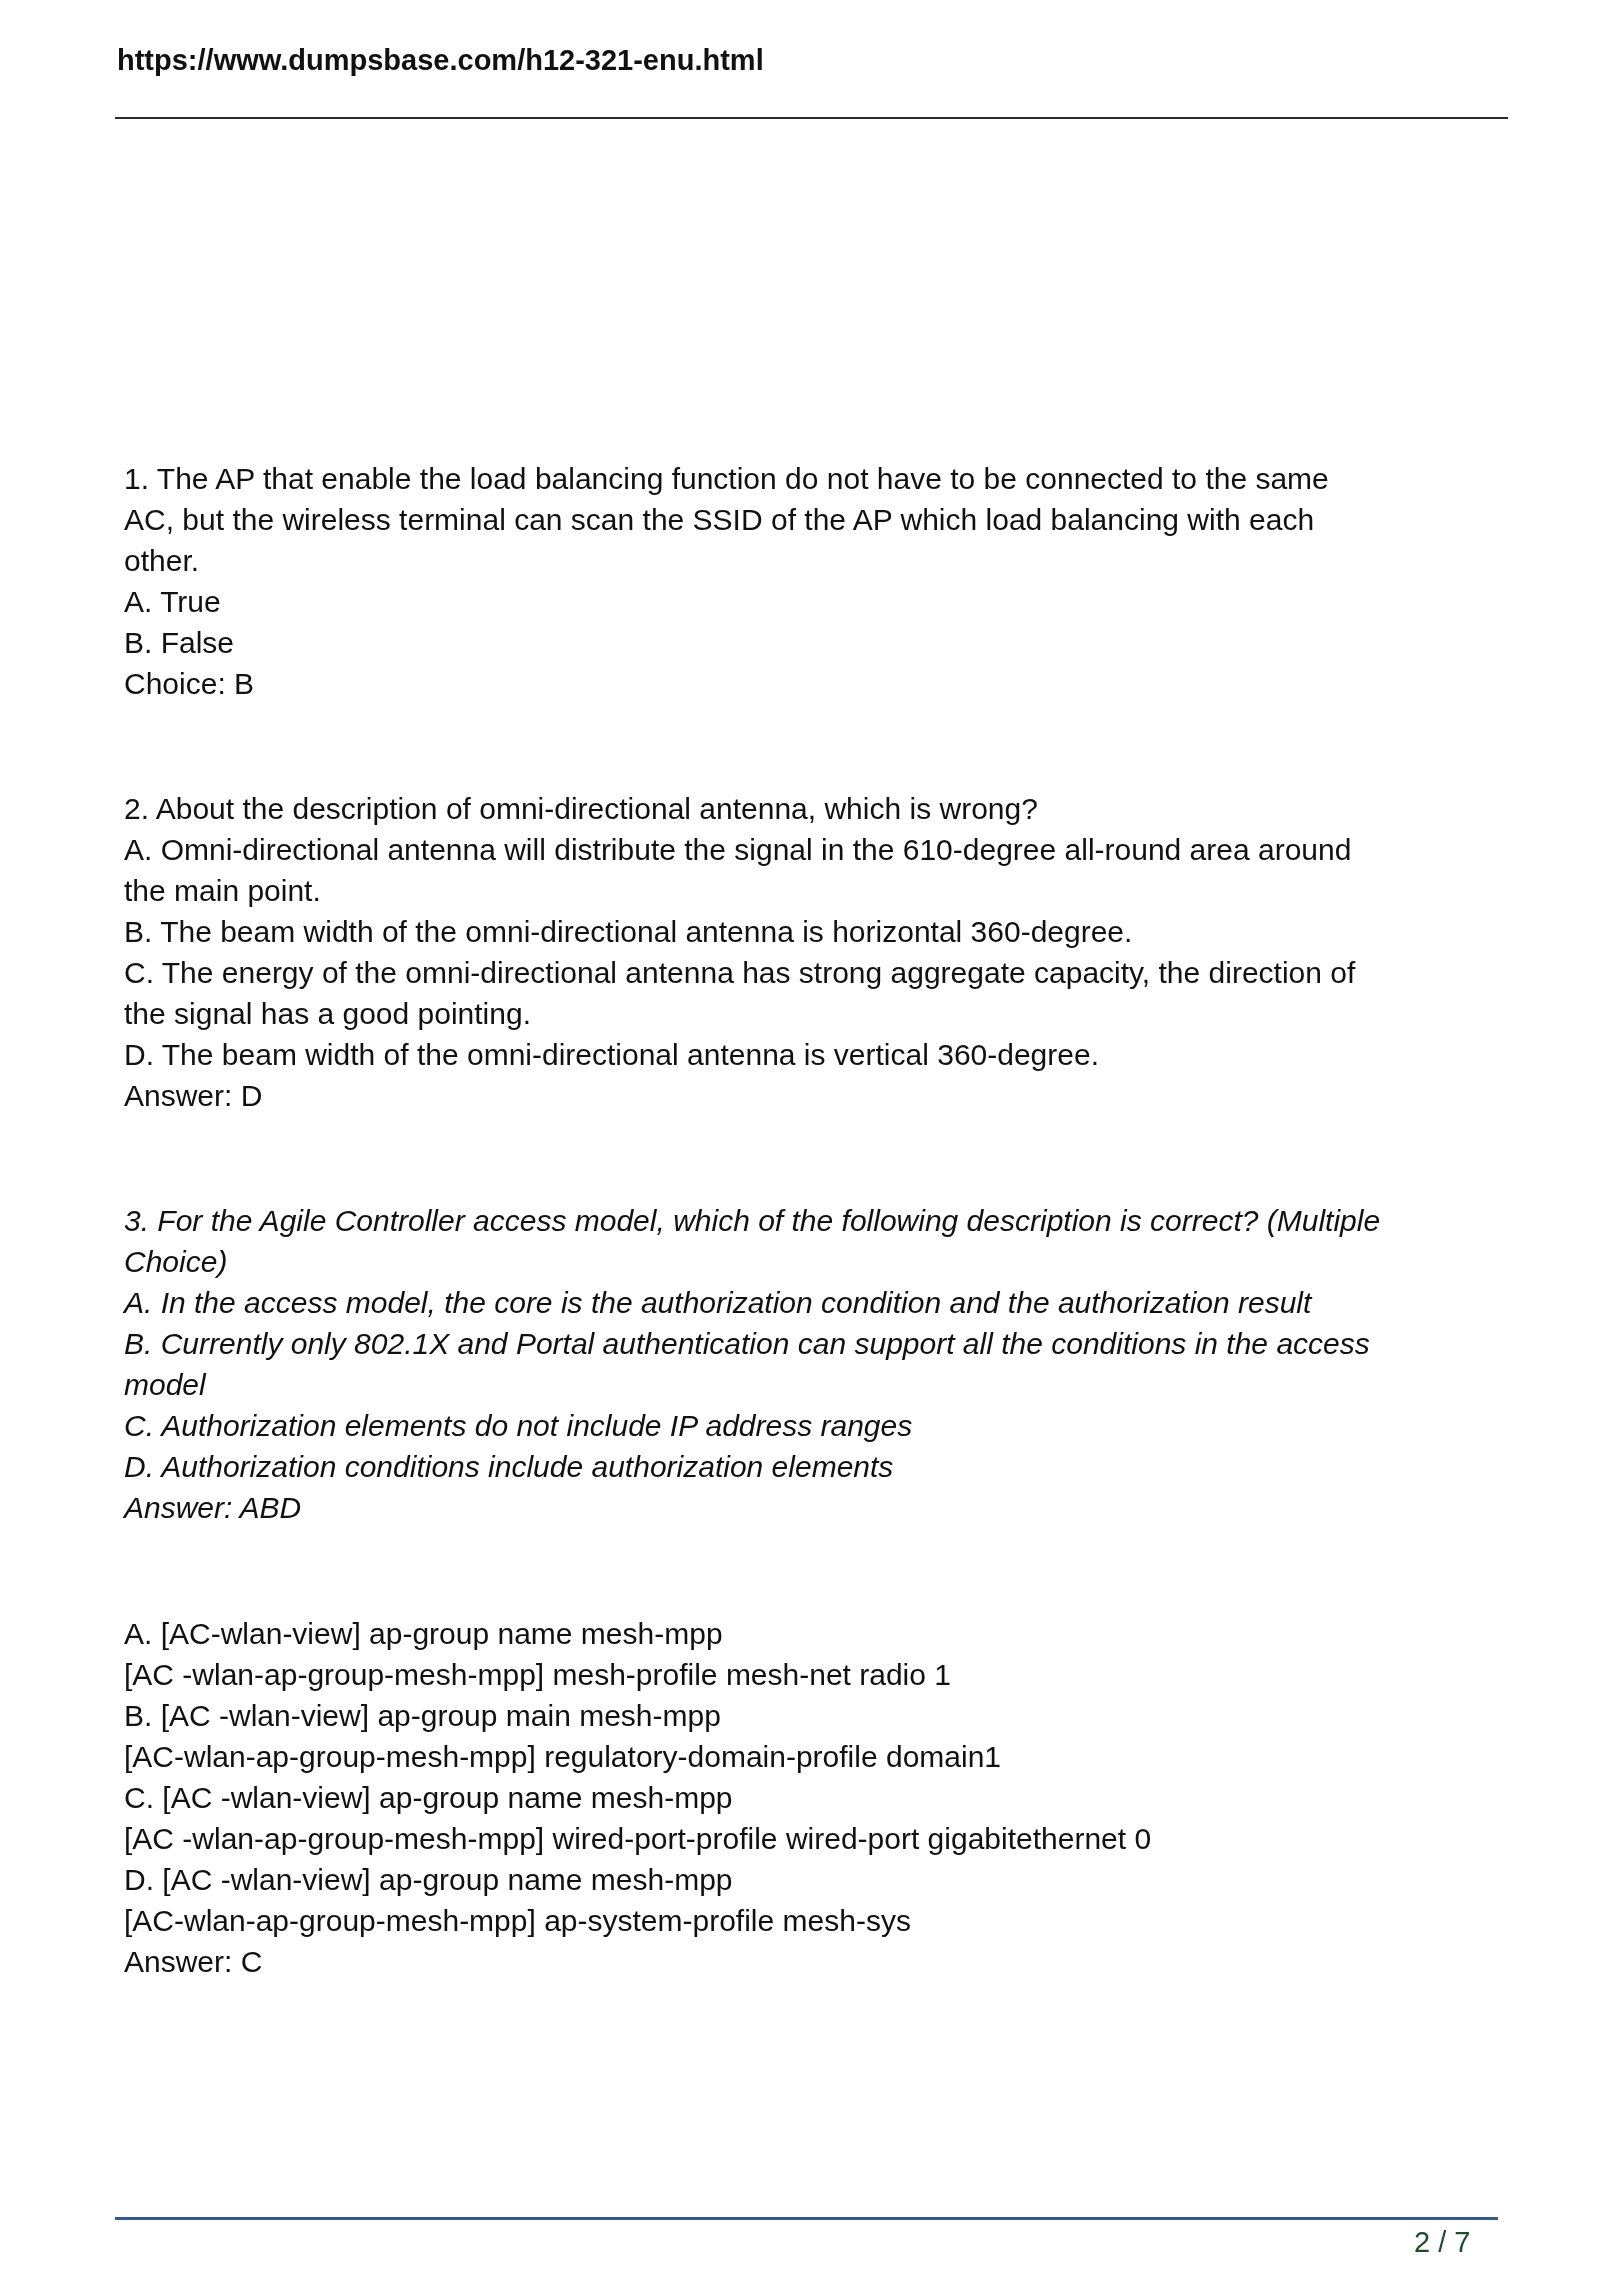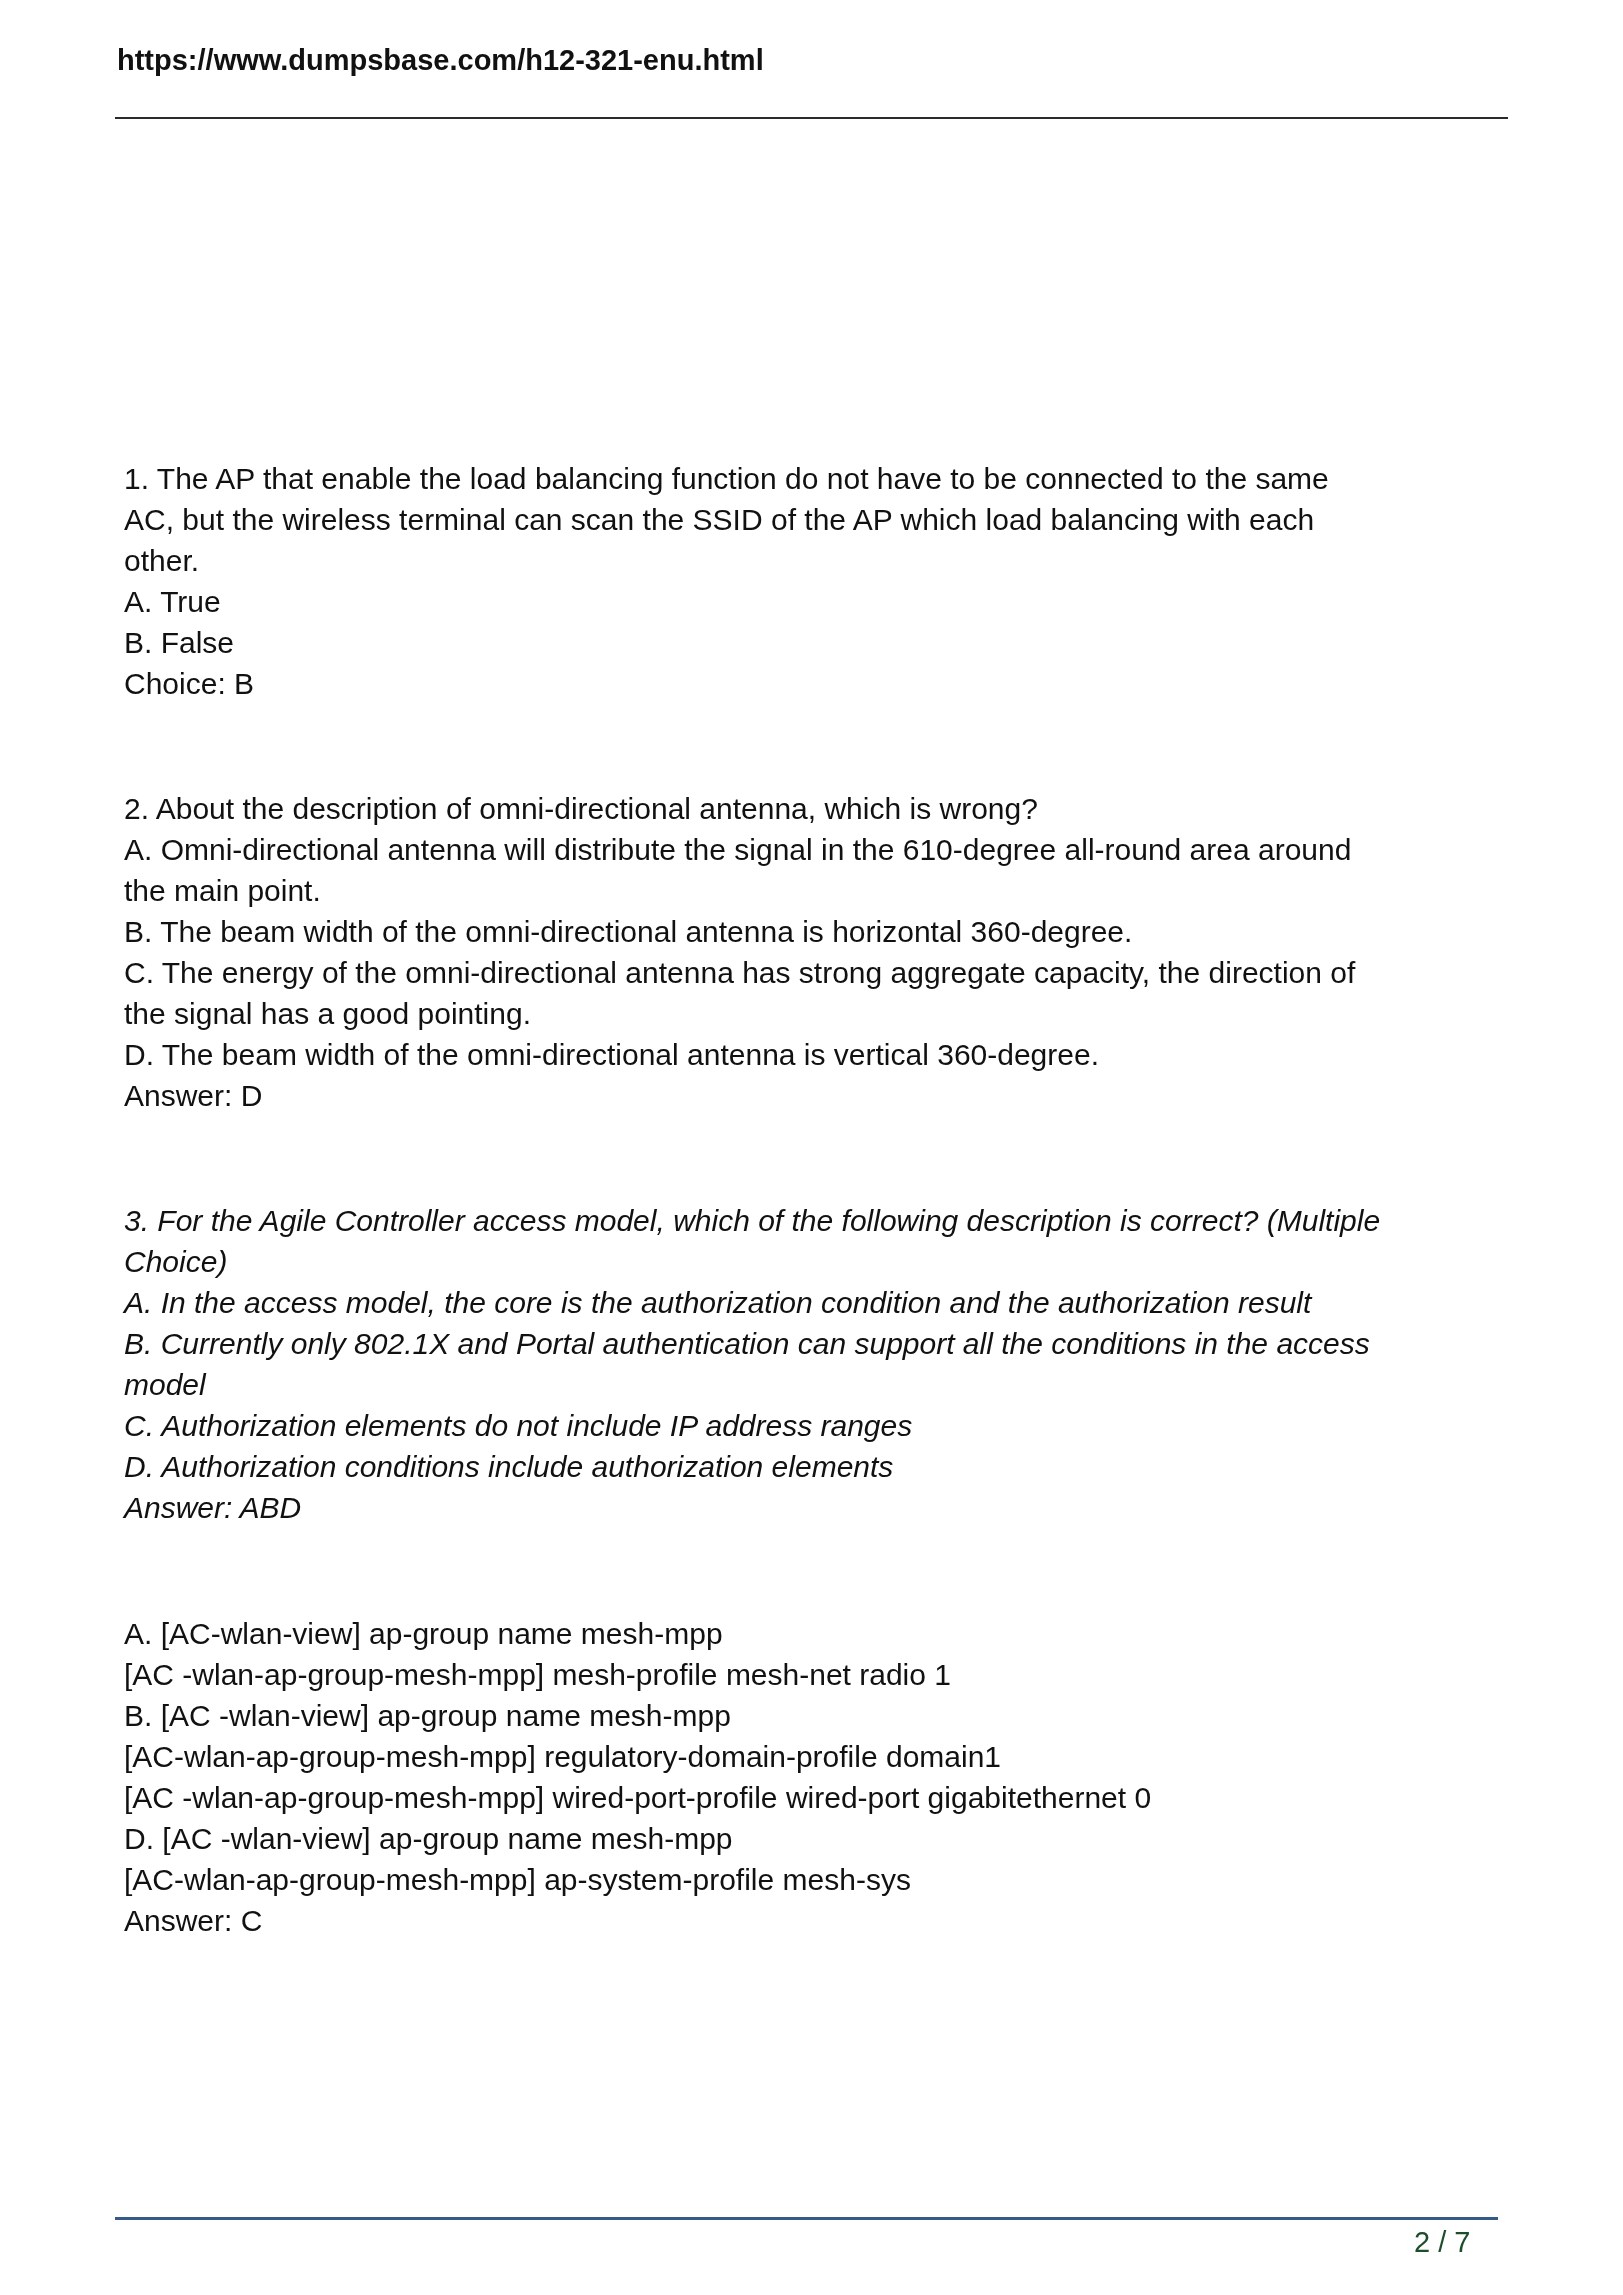--- a/index.html
+++ b/index.html
@@ -102,22 +102,23 @@
   <span class="line">B. Currently only 802.1X and Portal authentication can support all the conditions in the access</span>
   <span class="line">model</span>
   <span class="line">C. Authorization elements do not include IP address ranges</span>
   <span class="line">D. Authorization conditions include authorization elements</span>
   <span class="line">Answer: ABD</span>
 </div>
 
 <div class="question" id="q4">
   <span class="line">A. [AC-wlan-view] ap-group name mesh-mpp</span>
   <span class="line">[AC -wlan-ap-group-mesh-mpp] mesh-profile mesh-net radio 1</span>
-  <span class="line">B. [AC -wlan-view] ap-group name mesh-mpp</span>
+  <span class="line">B. [AC -wlan-view] ap-group main mesh-mpp</span>
   <span class="line">[AC-wlan-ap-group-mesh-mpp] regulatory-domain-profile domain1</span>
+  <span class="line">C. [AC -wlan-view] ap-group name mesh-mpp</span>
   <span class="line">[AC -wlan-ap-group-mesh-mpp] wired-port-profile wired-port gigabitethernet 0</span>
   <span class="line">D. [AC -wlan-view] ap-group name mesh-mpp</span>
   <span class="line">[AC-wlan-ap-group-mesh-mpp] ap-system-profile mesh-sys</span>
   <span class="line">Answer: C</span>
 </div>
 
 <div class="footer-rule" style="background: rgb(52, 90, 138);"></div>
 <div class="page-number" style="color: rgb(30, 77, 43);">2 / 7</div>
 
 

